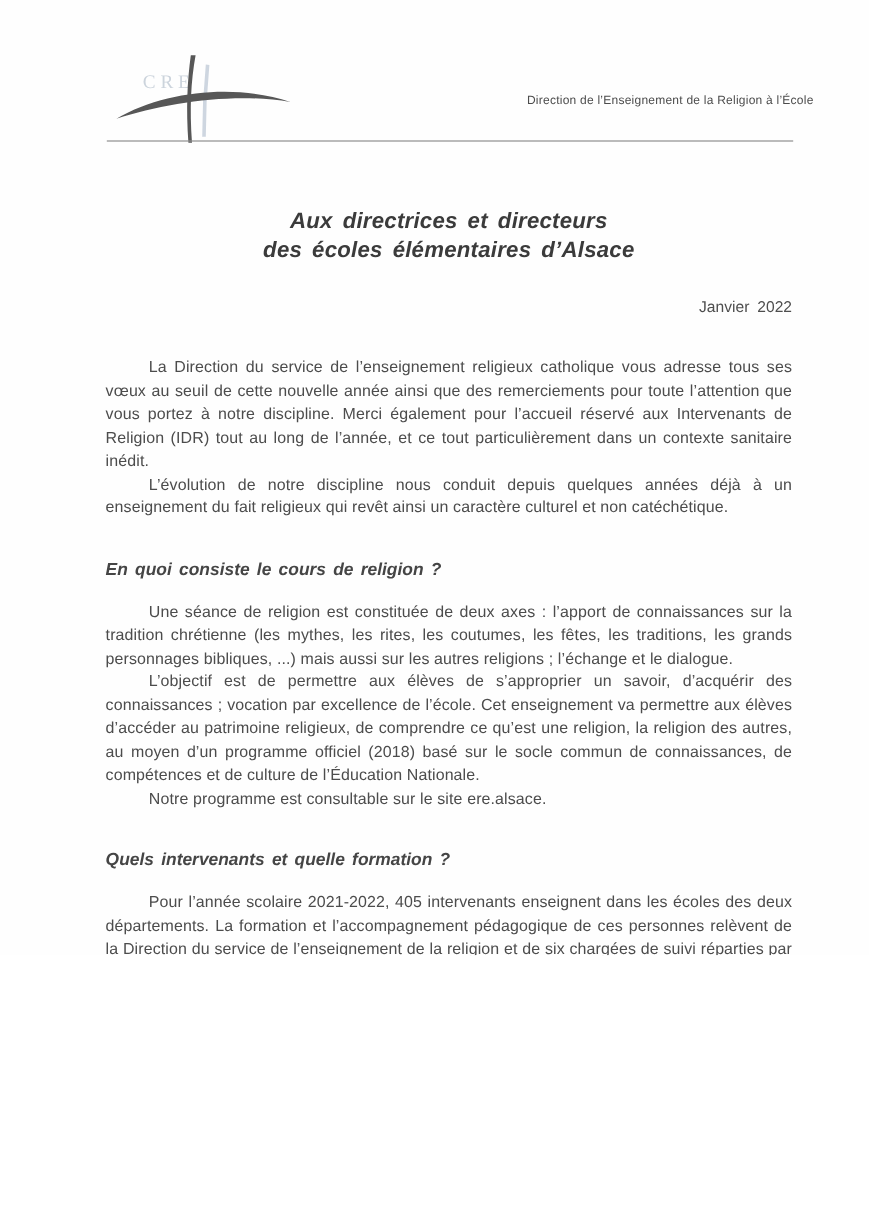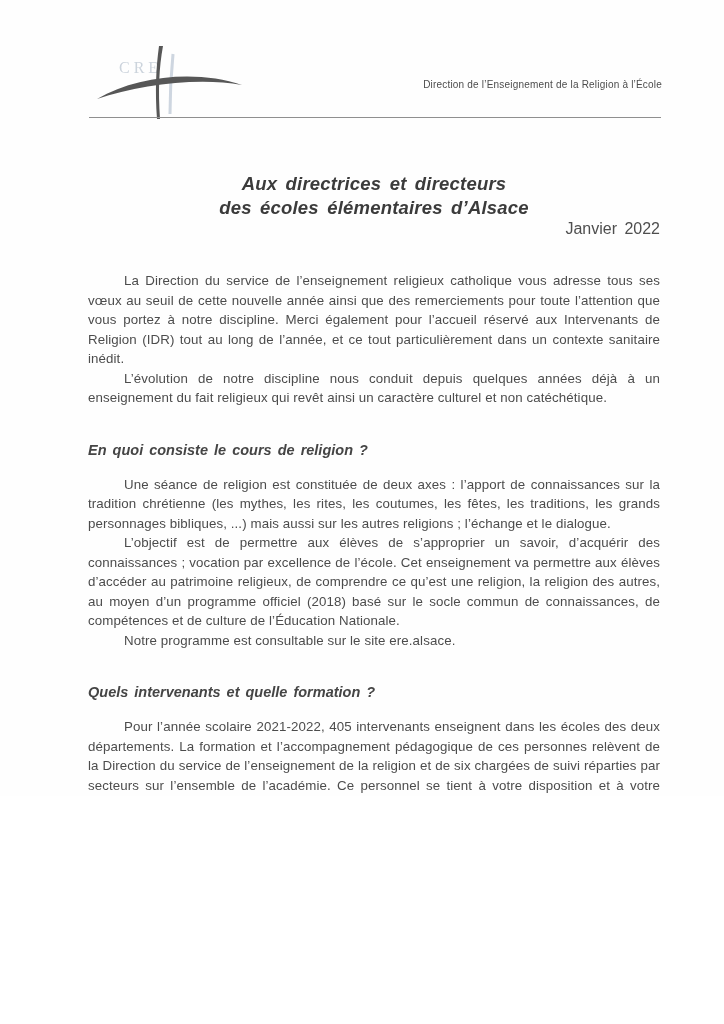--- a/index.html
+++ b/index.html
@@ -18,21 +18,21 @@
   .logo-wrap {
     position: absolute;
     left: 93px;
     top: 42px;
     width: 160px;
     height: 82px;
   }
   .org-line {
     position: absolute;
     top: 79px;
-    right: 62px;
+    right: 46px;
     font-size: 10px;
     letter-spacing: 0.2px;
     color: #4c4c4c;
     white-space: nowrap;
   }
   .header-rule {
     position: absolute;
     top: 117px;
     left: 89px;
     width: 572px;
@@ -50,22 +50,23 @@
     text-align: center;
     font-size: 18.5px;
     line-height: 24px;
     font-weight: bold;
     letter-spacing: 0.2px;
     color: #3b3b3b;
     word-spacing: 3px;
     font-style: italic;
   }
   .letter-date {
+    margin-top: 28px;
     text-align: right;
-    font-size: 16px;
+    font-size: 13px;
     color: #4e4e4e;
     word-spacing: 3px;
   }
   .body-copy {
     margin-top: 33px;
   }
   .body-copy p {
     margin: 0;
     font-size: 13.3px;
     line-height: 19.5px;

